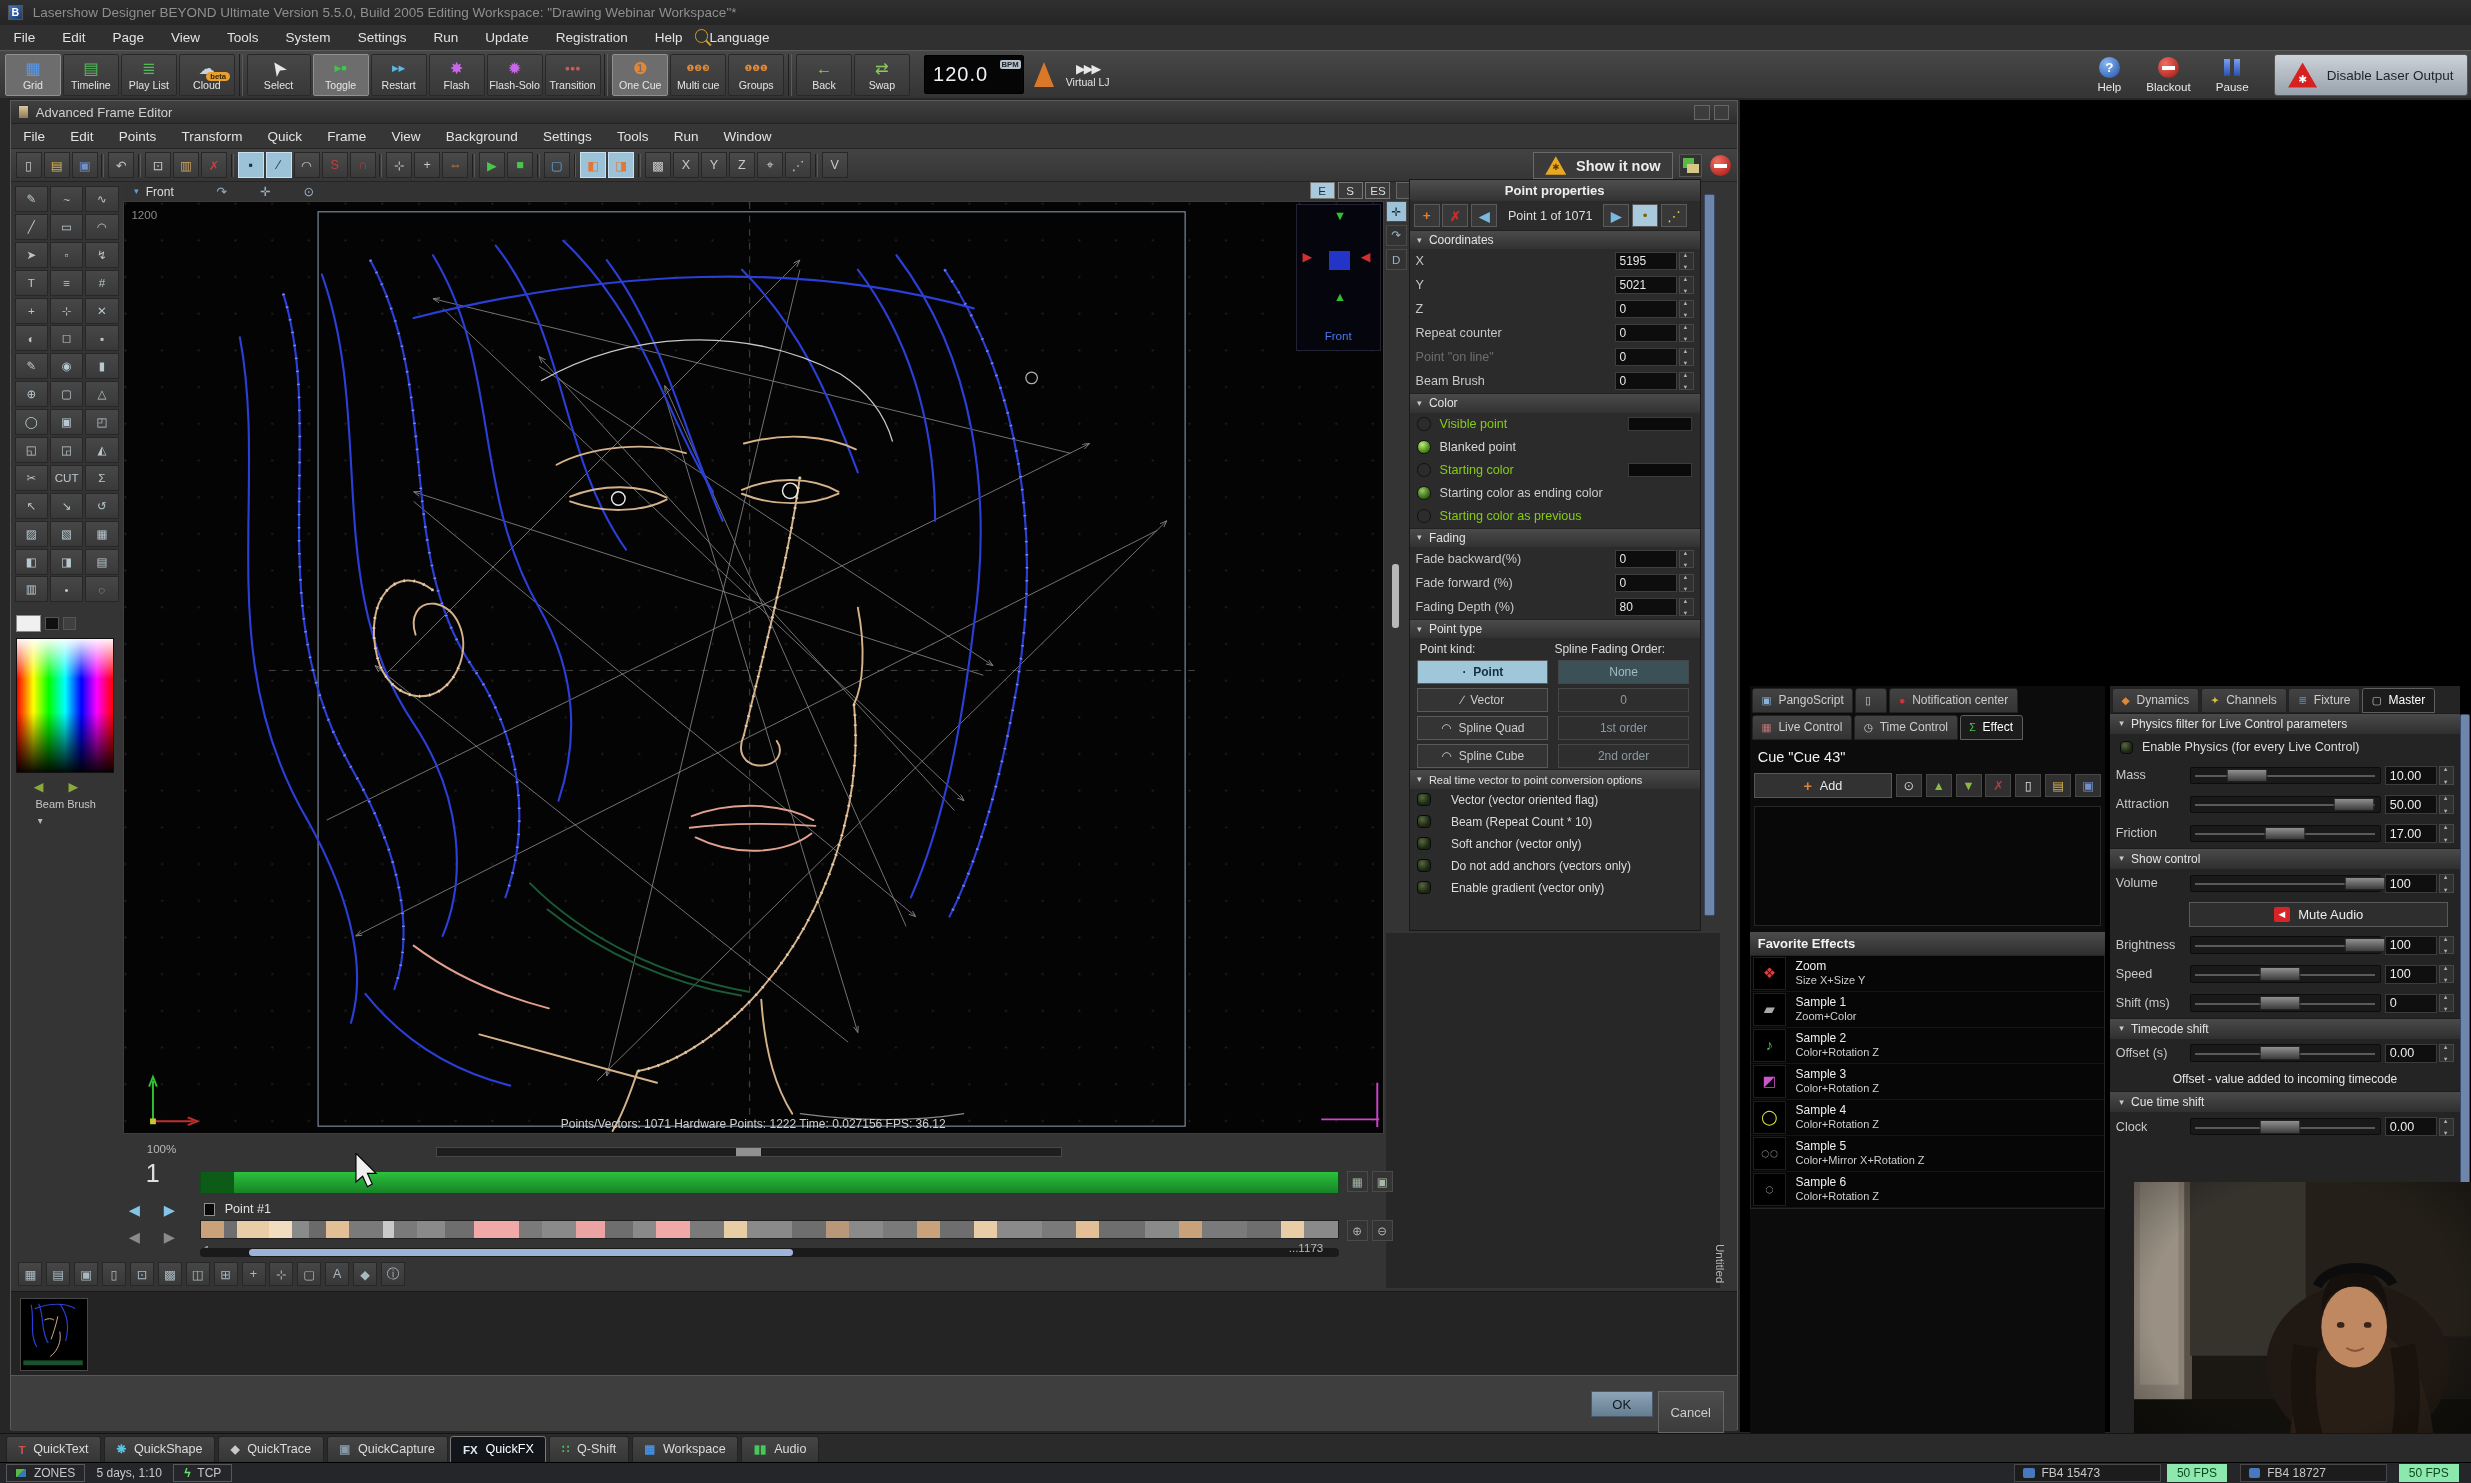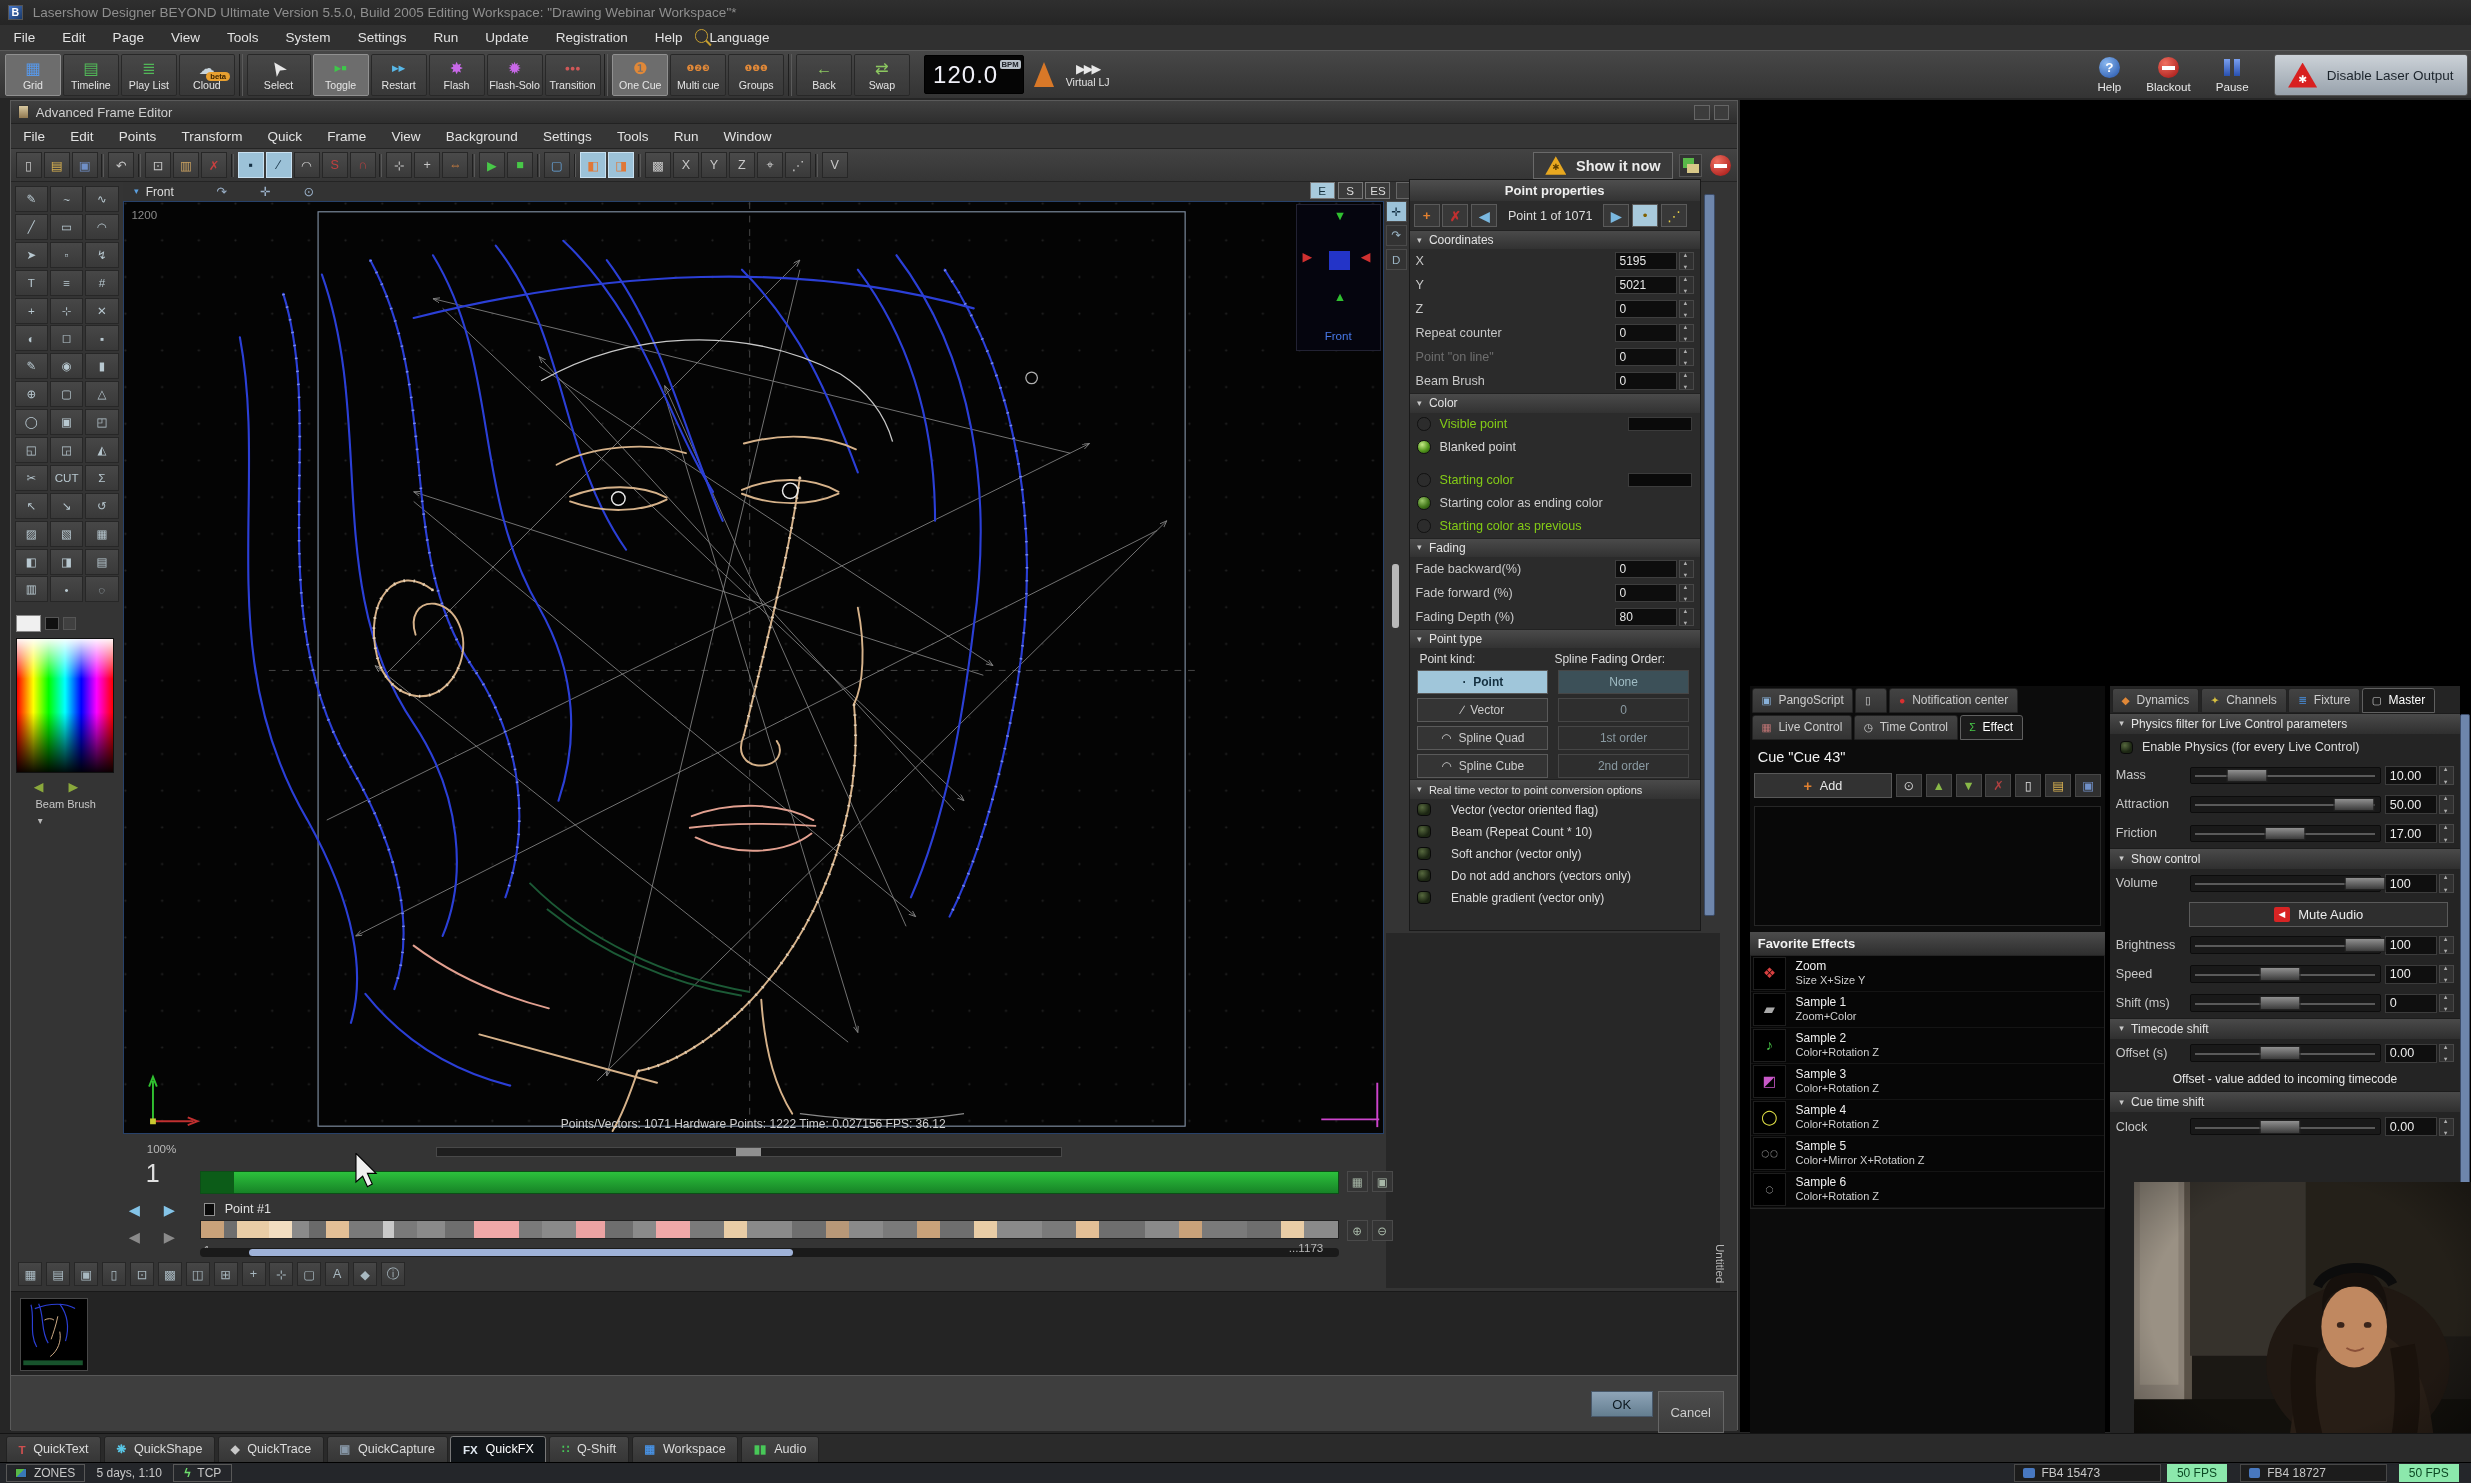--- a/index.html
+++ b/index.html
@@ -17,21 +17,21 @@
 .tb-btn{width:56px;height:42px;margin:0 1px;border:1px solid #282828;border-radius:1.9px;background:linear-gradient(#474747,#383838);display:flex;flex-direction:column;align-items:center;justify-content:center;position:relative}
 .tb-btn.sel{background:#6d6d6d;border-color:#909090}
 .tb-btn.wide{width:64px}
 .tb-ico{font-size:16.4px;height:21px;line-height:21px;display:inline-block}
 .tb-btn.small .tb-ico{font-size:8.7px;letter-spacing:0}
 .tb-btn.cur .tb-ico{transform:rotate(-125deg);font-size:19.3px}
 .tb-lbl{font-size:10.6px;color:#e4e4e4;white-space:nowrap}
 .tb-sep{width:3.9px;height:42px;border-left:1px solid #1f1f1f;border-right:1px solid #5a5a5a;margin:0 2.9px}
 .tb-badge{position:absolute;top:17.4px;right:3.9px;background:#e8a030;color:#3c2400;font-size:7.7px;border-radius:5.8px;padding:0 3.9px;font-weight:bold}
 #bpm-box{width:100px;height:39px;background:#050505;border:1px solid #000;border-radius:1.9px;margin-left:13.5px;position:relative;display:flex;align-items:center;padding-left:7.7px}
-#bpm-value{color:#f0f0f8;font-size:24px;letter-spacing:1px}
+#bpm-value{color:#f0f0f8;font-size:20px;letter-spacing:1px}
 #bpm-unit{position:absolute;right:2.9px;top:3.9px;background:#b8c0c8;color:#20242a;font-size:7.7px;padding:0 1.9px;border-radius:1.9px;font-weight:bold}
 #metronome-icon{width:0;height:0;border-left:10.6px solid transparent;border-right:10.6px solid transparent;border-bottom:25px solid #d87828;margin-left:9.7px;position:relative}
 #vlj{display:flex;flex-direction:column;align-items:center;margin-left:11.6px}
 #vlj-icon{color:#e8e8e8;font-size:12.6px;letter-spacing:-1.9px}
 #vlj-label{font-size:10.6px;color:#e4e4e4}
 #tb-right{position:absolute;right:3.9px;top:0;height:48px;display:flex;align-items:center;gap:25px}
 .tbr{display:flex;flex-direction:column;align-items:center;gap:1.9px}
 .tbr-lbl{font-size:11.6px;color:#e8e8e8}
 #help-icon{width:21px;height:21px;border-radius:50%;background:radial-gradient(circle at 35% 30%,#8ab8f0,#2050a8);color:#fff;font-weight:bold;font-size:13.5px;display:flex;align-items:center;justify-content:center}
 #blackout-icon{width:21px;height:21px;border-radius:50%;background:radial-gradient(circle at 35% 30%,#f07060,#a01010);position:relative}
@@ -107,21 +107,21 @@
 .sec-bar{height:19.3px;background:linear-gradient(#4a4a4a,#323232);color:#e2e2e2;font-size:12px;display:flex;align-items:center;gap:5.8px;padding-left:5.8px;border-top:1px solid #222}
 .sec-bar::before{content:"▼";font-size:7.7px;color:#c8c8c8}
 .pp-row{height:24px;display:flex;align-items:center;padding:0 5.8px;font-size:12.6px;color:#c8c8c8}
 .pp-row .lbl{flex:1}
 .pp-row.dis .lbl{color:#6e6e6e}
 .val-box{width:62px;height:18.3px;background:#0d0d0d;border:1px solid #3e3e3e;color:#e8e8e8;font-size:12px;padding:1px 3.9px;line-height:15.4px}
 .spin{width:15.4px;height:18.3px;background:#303030;border:1px solid #484848;position:relative;margin-left:1.9px}
 .spin::before{content:"▲";position:absolute;top:-1px;left:2.9px;font-size:5.8px;color:#b0b0b0}
 .spin::after{content:"▼";position:absolute;bottom:-1px;left:2.9px;font-size:5.8px;color:#b0b0b0}
 .cl-row{height:23px;display:flex;align-items:center;padding:0 7.7px;font-size:12.6px;color:#d8d8d8}
-.cl-row.gap{margin-top:10px}
+.cl-row.gap{margin-top:0}
 .cl-row .lbl{color:#d8d8d8}
 .cl-row.dis .lbl{color:#84cc16}
 .cl-row.dim .lbl{color:#cccccc}
 .radio{width:13.5px;height:13.5px;border-radius:50%;border:1px solid #111;background:#2c2c2c;margin-right:8.7px;flex:none}
 .radio.on{background:radial-gradient(circle at 35% 30%,#c4ea86,#55981e 55%,#1f4a08)}
 .radio.dim{background:radial-gradient(circle at 35% 30%,#9cc86a,#44781c 55%,#1a3c08)}
 .swatch{width:64px;height:14.5px;background:#0a0a0a;border:1px solid #3c3c3c;margin-left:auto}
 .pt-labels{display:flex;padding:3.9px 9.7px 1.9px;font-size:12px;color:#ddd}
 .pt-labels span:first-child{width:135px}
 #pt-grid{display:flex;padding:1.9px 7.7px;gap:9.7px}

